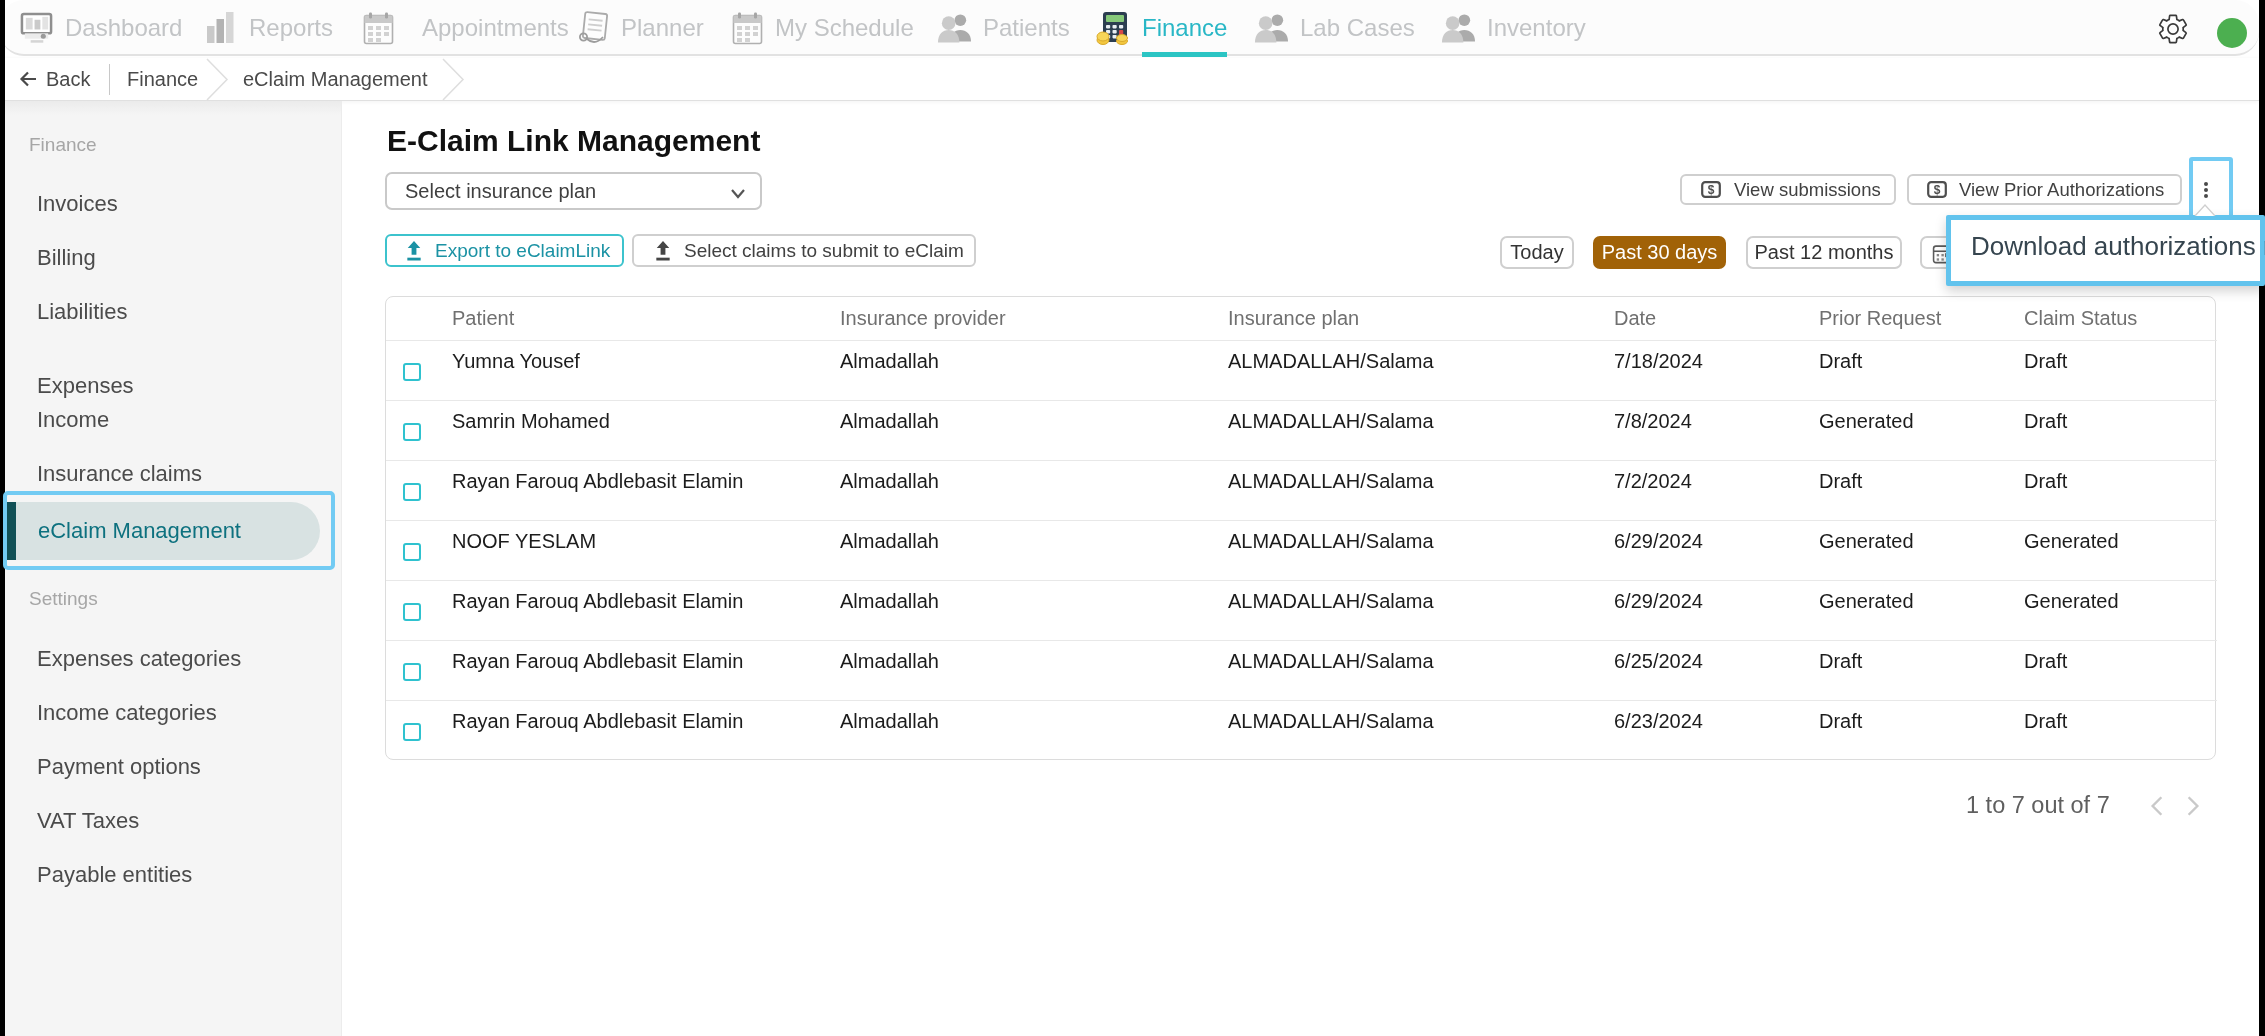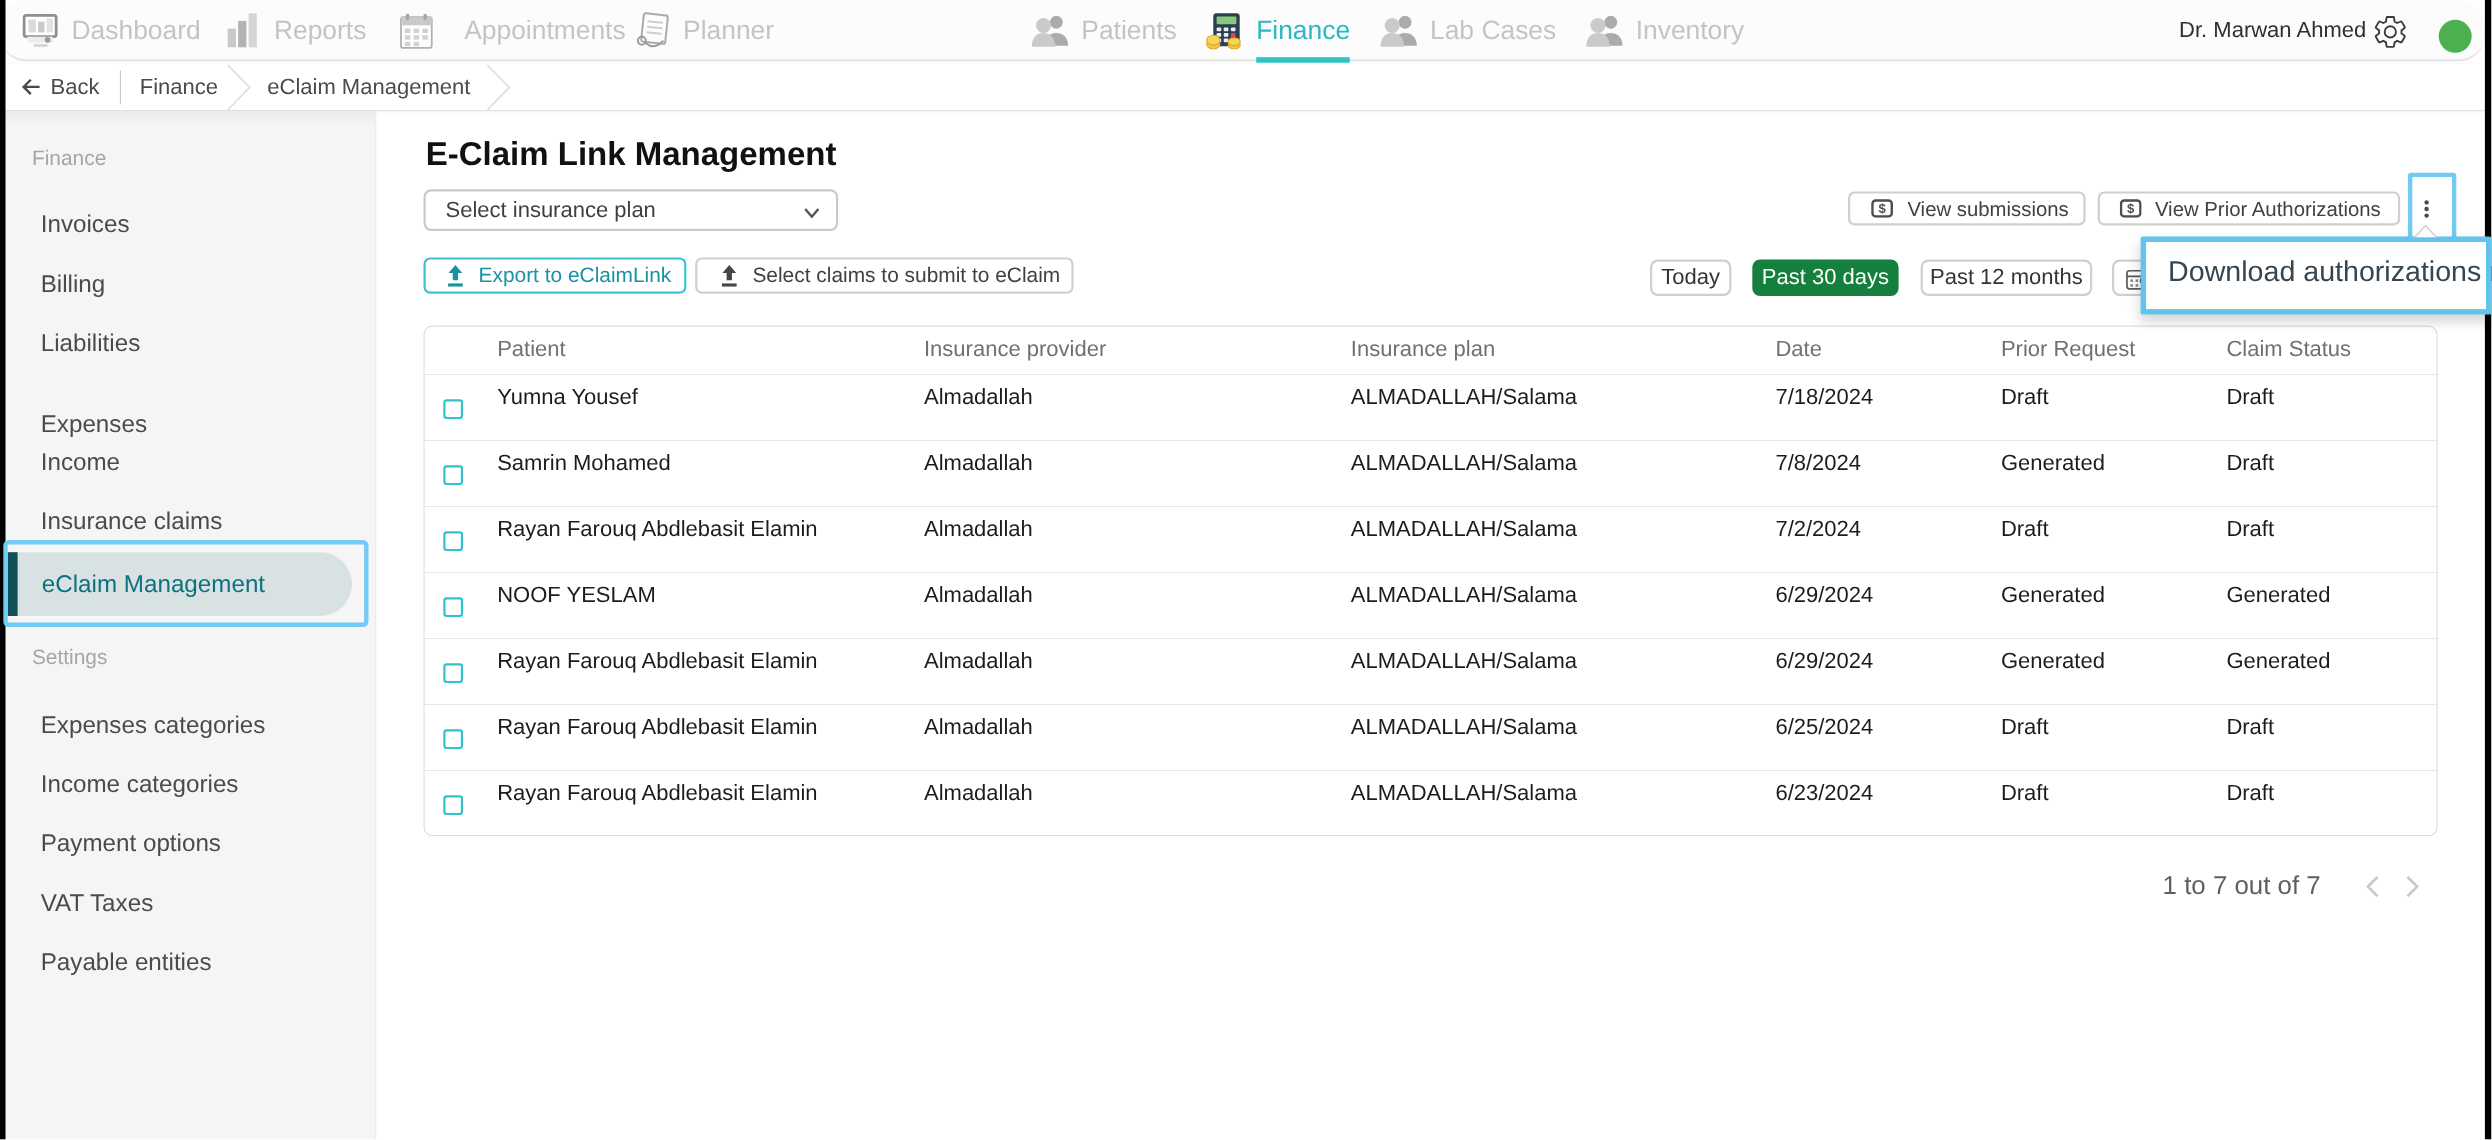--- a/index.html
+++ b/index.html
@@ -37,21 +37,21 @@
 .btn-teal { border-color:#3cc3cd; color:#1b92a4; }
 
 .kebabbox { position:absolute; left:2189px; top:157px; width:44px; height:63px; border:4px solid #72cbf3; background:#fff; border-radius:3px; }
 .kdot { position:absolute; left:2204px; width:4px; height:4px; border-radius:50%; background:#4a4a4a; }
 
 .popup { position:absolute; left:1946px; top:215px; width:319px; height:71px; background:#62c3ed; border-radius:2px; z-index:50; box-shadow:0 5px 12px rgba(0,0,0,0.18); }
 .popup .inner { position:absolute; left:5px; top:5px; width:309px; height:61px; background:#fff; }
 .popup .ptxt { position:absolute; left:20px; top:0; height:43px; line-height:52px; font-size:26px; color:#36454f; white-space:nowrap; }
 
 .datebtn { position:absolute; height:33px; border:2px solid #cfcfcf; border-radius:7px; background:#fff; text-align:center; font-size:20px; color:#333; white-space:nowrap; }
-.datebtn-active { background:#15803d; border:none; color:#fff; height:33px; }
+.datebtn-active { background:#a16207; border:none; color:#fff; height:33px; }
 
 
 .tbl { position:absolute; left:385px; top:296px; width:1831px; height:464px; border:1px solid #dcdcdc; border-radius:8px; background:#fff; }
 .th { position:absolute; font-size:20px; color:#707070; white-space:nowrap; }
 .td { position:absolute; font-size:20px; color:#1c1c1c; white-space:nowrap; }
 .rowline { position:absolute; left:0; width:1831px; height:1px; background:#e8e8e8; }
 .cb { position:absolute; left:17px; width:18px; height:18px; border:2px solid #2fc2cf; border-radius:3px; background:#fff; }
 
 .pgtxt { position:absolute; left:1966px; top:792px; font-size:23.5px; color:#5f5f5f; white-space:nowrap; }
 
@@ -107,20 +107,39 @@
       <g stroke="#cecece" stroke-width="1.8" transform="rotate(6 17 15)">
         <line x1="10" y1="9" x2="24" y2="9"></line>
           <line x1="10" y1="14" x2="24" y2="14"></line>
           <line x1="10" y1="19" x2="24" y2="19"></line>
       </g>
       <circle cx="5.5" cy="26" r="3.6" fill="none" stroke="#9d9d9d" stroke-width="1.8"></circle>
       <path d="M9 28 q8 7 16 -2" fill="none" stroke="#9d9d9d" stroke-width="1.8"></path>
     </svg>
     <span style="margin-left:12px;">Planner</span>
   </div>
+  <div class="navitem" style="left:732px;">
+    <svg width="31" height="33" viewBox="0 0 31 33">
+      <rect x="1.5" y="3.5" width="28" height="28" rx="2" fill="#fdfdfd" stroke="#b0b0b0" stroke-width="1.6"></rect>
+      <rect x="1.5" y="3.5" width="28" height="7.5" fill="#c9c9c9"></rect>
+      <rect x="6" y="0.5" width="3" height="6" rx="1.2" fill="#a6a6a6"></rect>
+      <rect x="22" y="0.5" width="3" height="6" rx="1.2" fill="#a6a6a6"></rect>
+      <g fill="#d2d2d2">
+        <rect x="5" y="14" width="5" height="4"></rect>
+          <rect x="13" y="14" width="5" height="4"></rect>
+          <rect x="21" y="14" width="5" height="4"></rect>
+        <rect x="5" y="20" width="5" height="4"></rect>
+          <rect x="13" y="20" width="5" height="4"></rect>
+          <rect x="21" y="20" width="5" height="4"></rect>
+        <rect x="5" y="26" width="5" height="4"></rect>
+          <rect x="13" y="26" width="5" height="4"></rect>
+      </g>
+    </svg>
+    <span style="margin-left:12px;">My Schedule</span>
+  </div>
   <div class="navitem" style="left:937px;">
     <svg width="35" height="32" viewBox="0 0 36 32">
       <circle cx="24" cy="8" r="6" fill="#ababab"></circle>
       <path d="M13 30 c0-8 5-12 11-12 s11 4 11 12 z" fill="#ababab"></path>
       <circle cx="12" cy="11" r="7" fill="#cacaca"></circle>
       <path d="M1 31 c0-9 5-13 11-13 s11 4 11 13 z" fill="#cacaca"></path>
     </svg>
     <span style="margin-left:11px;">Patients</span>
   </div>
   <div class="navitem nav-finance" style="left:1096px;">
@@ -157,21 +176,20 @@
   </div>
   <div class="navitem" style="left:1441px;">
     <svg width="35" height="32" viewBox="0 0 36 32">
       <circle cx="24" cy="8" r="6" fill="#ababab"></circle>
       <path d="M13 30 c0-8 5-12 11-12 s11 4 11 12 z" fill="#ababab"></path>
       <circle cx="12" cy="11" r="7" fill="#cacaca"></circle>
       <path d="M1 31 c0-9 5-13 11-13 s11 4 11 13 z" fill="#cacaca"></path>
     </svg>
     <span style="margin-left:11px;">Inventory</span>
   </div>
-  <div class="drname">Dr. Marwan Ahmed</div>
   <div style="position:absolute;left:2156px;top:12px;">
     <svg width="34" height="34" viewBox="0 0 24 24">
       <path fill="#fff" stroke="#3a3a3a" stroke-width="1.2" fill-rule="evenodd" d="M19.14 12.94c.04-.3.06-.61.06-.94 0-.32-.02-.64-.07-.94l2.03-1.58c.18-.14.23-.41.12-.61l-1.92-3.32c-.12-.22-.37-.29-.59-.22l-2.39.96c-.5-.38-1.03-.7-1.62-.94l-.36-2.54c-.04-.24-.24-.41-.48-.41h-3.84c-.24 0-.43.17-.47.41l-.36 2.54c-.59.24-1.13.57-1.62.94l-2.39-.96c-.22-.08-.47 0-.59.22L2.74 8.87c-.12.21-.08.47.12.61l2.03 1.58c-.05.3-.09.63-.09.94s.02.64.07.94l-2.03 1.58c-.18.14-.23.41-.12.61l1.92 3.32c.12.22.37.29.59.22l2.39-.96c.5.38 1.03.7 1.62.94l.36 2.54c.05.24.24.41.48.41h3.84c.24 0 .44-.17.47-.41l.36-2.54c.59-.24 1.13-.56 1.62-.94l2.39.96c.22.08.47 0 .59-.22l1.92-3.32c.12-.22.07-.47-.12-.61l-2.01-1.58zM12 15.6c-1.98 0-3.6-1.62-3.6-3.6s1.62-3.6 3.6-3.6 3.6 1.62 3.6 3.6-1.62 3.6-3.6 3.6z"></path>
     </svg>
   </div>
   <div class="greendot"></div>
   <div class="finunder"></div>
 </div>
 
 <div class="crumb">

